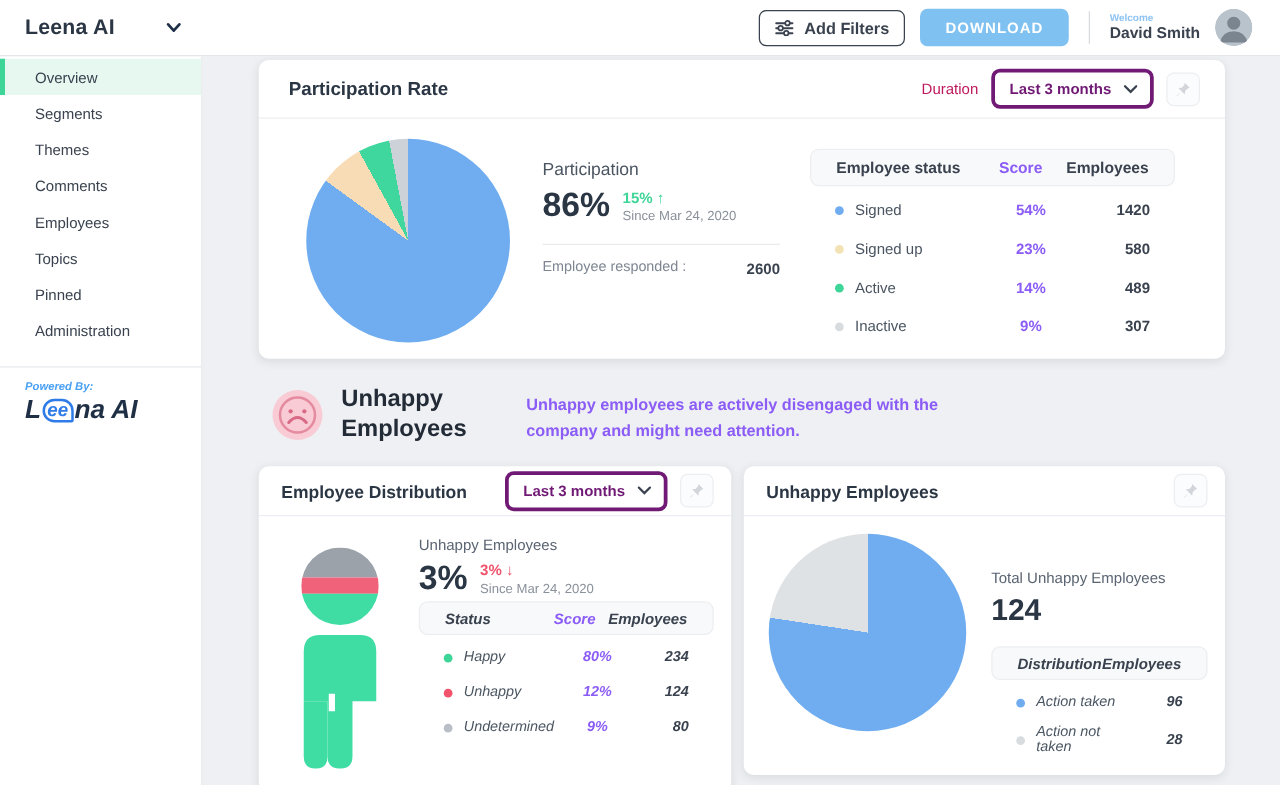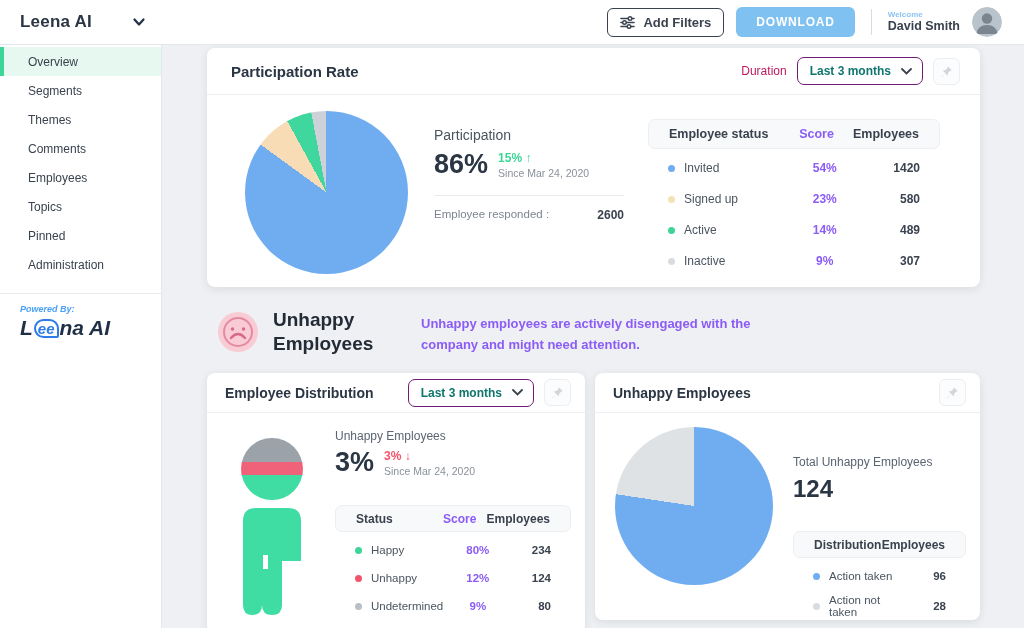--- a/index.html
+++ b/index.html
@@ -58,22 +58,22 @@
   .card { position:absolute; background:#fff; border-radius:8px; box-shadow:0 2px 8px rgba(40,50,60,.10); }
   .card-head {
     height:47px; display:flex; align-items:center; justify-content:space-between;
     padding:0 20px 0 24px; border-bottom:1px solid #eceef1;
   }
   .card-title { font-size:15px; font-weight:800; color:#2b3644; }
   .head-right { display:flex; align-items:center; gap:10px; }
   .dur-label { font-size:12px; color:#be185d; }
   .select {
     display:flex; align-items:center; justify-content:space-between; gap:10px;
-    border:1px solid #701a75; border-radius:7px; padding:6px 10px 6px 12px;
-    font-size:12px; font-weight:700; color:#0f766e; min-width:118px; cursor:pointer; background:#fff;text-align:center;
+    border:3px solid #701a75; border-radius:7px; padding:6px 10px 6px 12px;
+    font-size:12px; font-weight:700; color:#701a75; min-width:118px; cursor:pointer; background:#fff;text-align:center;
   }
   .pin-btn {
     width:27px; height:27px; border:1px solid #eceef1; border-radius:6px; background:#fbfcfd;
     display:flex; align-items:center; justify-content:center; cursor:pointer;
   }
   
   #card-participation { left:207px; top:48px; width:773px; height:239px; }
   .p-body { display:flex; align-items:flex-start; padding:16px 40px 0 38px; }
   .pie { border-radius:50%; }
   .pie-lg { width:163px; height:163px; }
@@ -108,21 +108,21 @@
   .section-desc { margin-left:28px; margin-top:6px; font-size:13px; font-weight:700; color:#8b5cf6; line-height:1.6; width:380px; }
   
   #card-distribution { left:207px; top:373px; width:378px; height:260px; }
   #card-unhappy { left:595px; top:373px; width:385px; height:247px; }
   .card-head-sm { height:40px; padding:0 14px 0 18px; }
   .card-title-sm { font-size:14px; }
   .d-body { display:flex; padding:16px 14px 0 18px; }
   .person { margin:8px 6px 0 4px; }
   .d-right { flex:1; margin-left:14px; }
   .small-label { font-size:12px; color:#5a6472; margin-bottom:6px; }
-  .d-table { margin-top:28px; }
+  .d-table { margin-top:4px;font-style:italic; }
   .d-table .t-head { height:27px; font-size:12px; }
   .d-table .t-row { height:20px; margin-top:8px; font-size:11.5px; }
   .u-body { display:flex; padding:14px 14px 0 20px; }
   .u-right { flex:1; margin-left:20px; padding-top:28px; }
   .u-num { font-size:24px; font-weight:800; color:#2b3644; margin-bottom:14px; }
 </style>
 </head>
 <body>
 
 <div class="topbar">
@@ -236,21 +236,21 @@
     </div>
     <div class="mini-table">
       <div class="t-head cols-3">
         <span class="c1">Employee status</span>
         <span class="c2">Score</span>
         <span class="c3">Employees</span>
       </div>
       <div class="t-row cols-3">
         <span class="c1">
             <i class="dot" style="background: rgb(111, 173, 240);"></i>
-            <span>Invited</span>
+            <span>Signed</span>
           </span>
         <span class="c2">54%</span>
         <span class="c3">1420</span>
       </div>
       <div class="t-row cols-3">
         <span class="c1">
             <i class="dot" style="background: rgb(243, 227, 180);"></i>
             <span>Signed up</span>
           </span>
         <span class="c2">23%</span>

